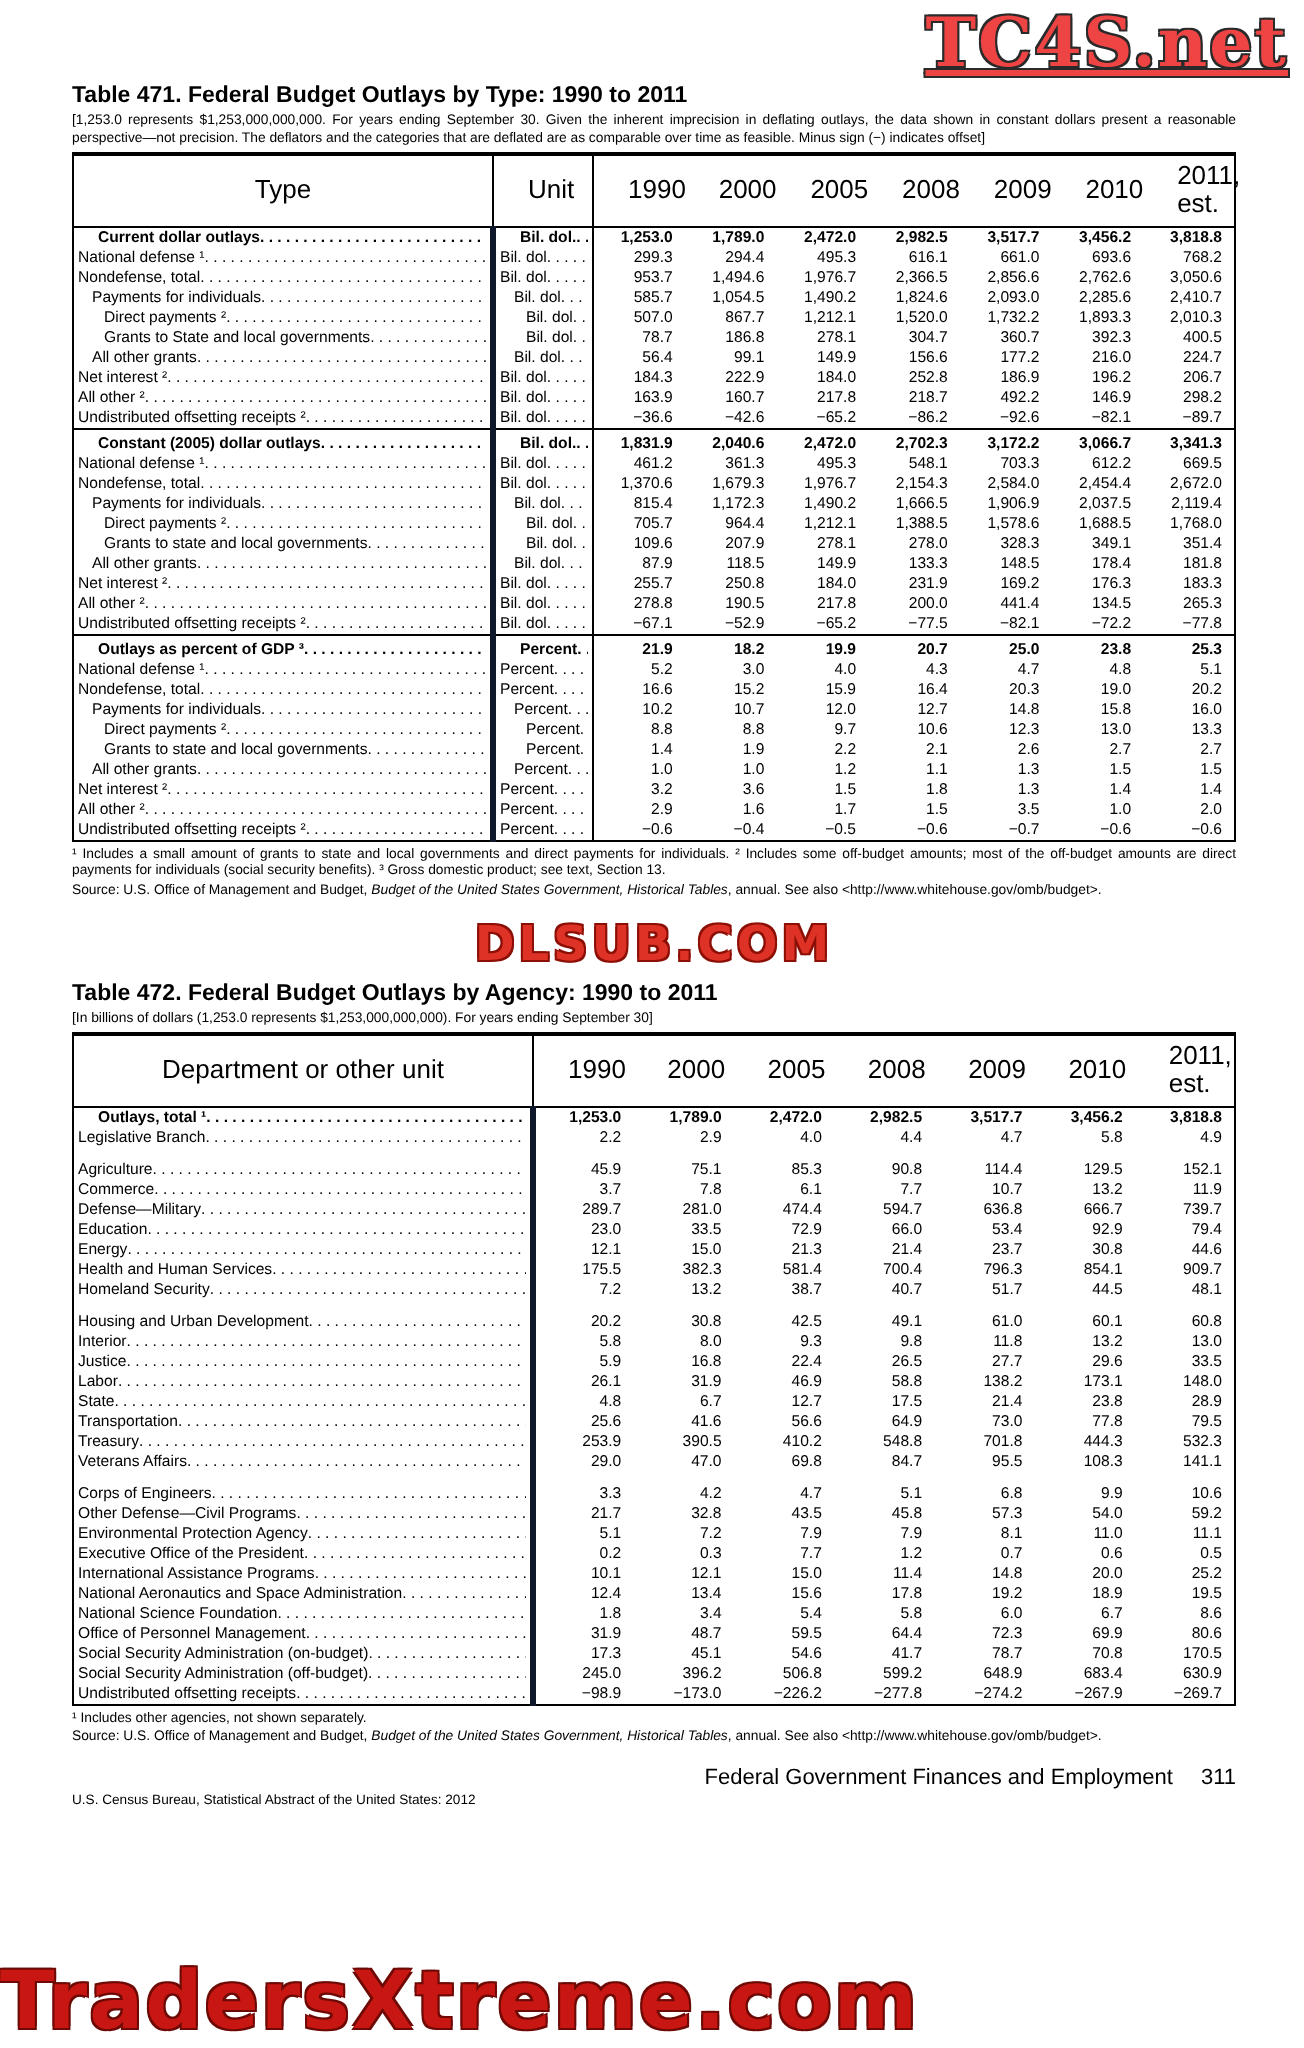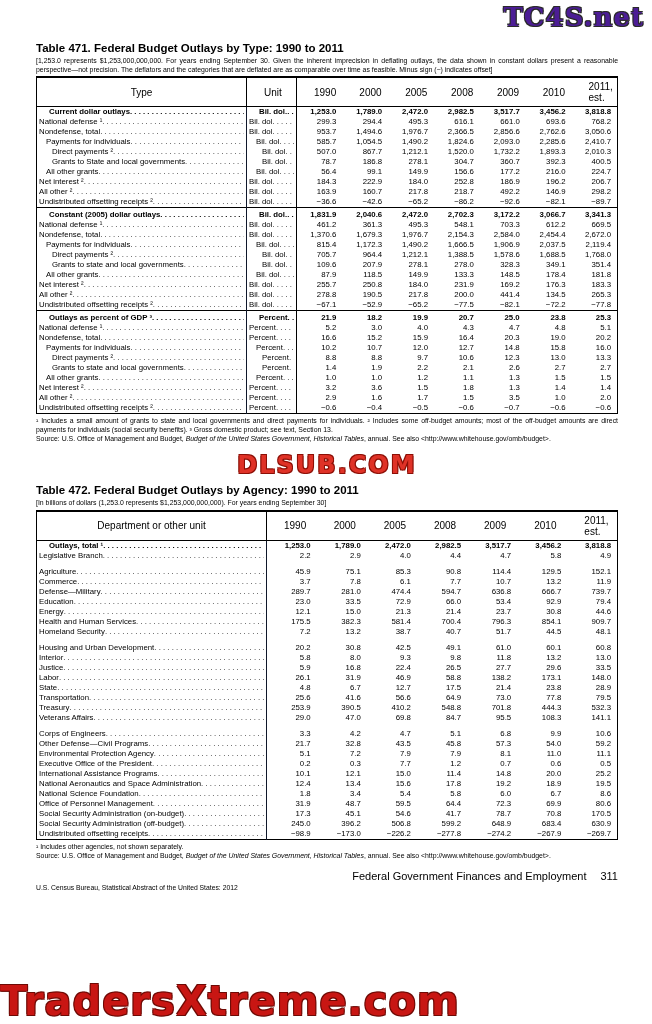--- a/index.html
+++ b/index.html
@@ -6,23 +6,24 @@
   html,body { background:#fff; }
   body {
     width:652px; height:1024px; position:relative; overflow:hidden;
     font-family:"Liberation Sans", sans-serif; color:#000;
   }
   .content { padding:42px 34px 0 36px; }
 
   
   .wm-top {
     position:absolute; top:2px; right:8px;
-    font-family:"DejaVu Serif", serif; font-weight:bold; font-size:26px;
-    color:#4c1d95; letter-spacing:1px;
+    font-family:"DejaVu Serif", serif; font-weight:bold; font-size:34px;
+    color:#ef4444; letter-spacing:1px;
     text-shadow:-1px -1px 0 #2a2a2a, 1px -1px 0 #2a2a2a, -1px 1px 0 #2a2a2a, 1px 1px 0 #2a2a2a;
+    text-decoration:underline;
   }
   .wm-mid {
     text-align:center; margin:7px 0 5px 0;
     font-family:"DejaVu Sans", sans-serif; font-weight:bold; font-size:24px; letter-spacing:2px;
     color:#df3227;
     text-shadow:-1px -1px 0 #8c0f06, 1px -1px 0 #8c0f06, -1px 1px 0 #8c0f06, 1px 1px 0 #8c0f06, 0 0 6px rgba(255,255,255,.8);
   }
   .wm-bottom {
     position:absolute; bottom:0px; left:0; right:0; text-align:left;
     font-family:"DejaVu Sans", sans-serif; font-weight:bold; font-size:40px; letter-spacing:1px;
@@ -34,25 +35,25 @@
   .tbl-title { font-size:11.5px; font-weight:bold; margin-bottom:3px; }
   .tbl-note  { font-size:6.9px; line-height:1.24; text-align:justify; margin-bottom:2px; }
 
   
   table {
     width:100%; border-collapse:collapse; table-layout:fixed;
     font-size:7.8px; border:1px solid #000; border-top:2px solid #000; margin-top:2px;
   }
   thead th {
     font-weight:normal; text-align:center; vertical-align:middle;
-    border-bottom:1px solid #000; padding:3px 17px; line-height:1.1; font-size:10px;
+    border-bottom:1px solid #000; padding:3px 17px; line-height:1.1; font-size:13px;
   }
   th.h-lbl, th.h-unit { border-right:1px solid #000; }
   td { line-height:10px; vertical-align:bottom; padding:0 2px; }
-  td.lbl  { overflow:hidden; border-right:1px solid #0f172a; }
+  td.lbl  { overflow:hidden; border-right:3px solid #0f172a; }
   td.unit { overflow:hidden; border-right:1px solid #000; }
   td.val  { text-align:right; padding-right:6px; }
   .lblwrap { display:flex; overflow:hidden; }
   .lblwrap .txt { white-space:nowrap; }
   .leader { flex:1; overflow:hidden; white-space:nowrap; }
   .leader::after { content:" . . . . . . . . . . . . . . . . . . . . . . . . . . . . . . . . . . . . . . . . . . . . . . . . . . . . . . . . . . . . . . . . . . . . "; }
   tr.b { font-weight:bold; }
   tr.b .lblwrap { padding-left:10px; }
   tr.i1 .lblwrap { padding-left:7px; }
   tr.i2 .lblwrap { padding-left:13px; }

